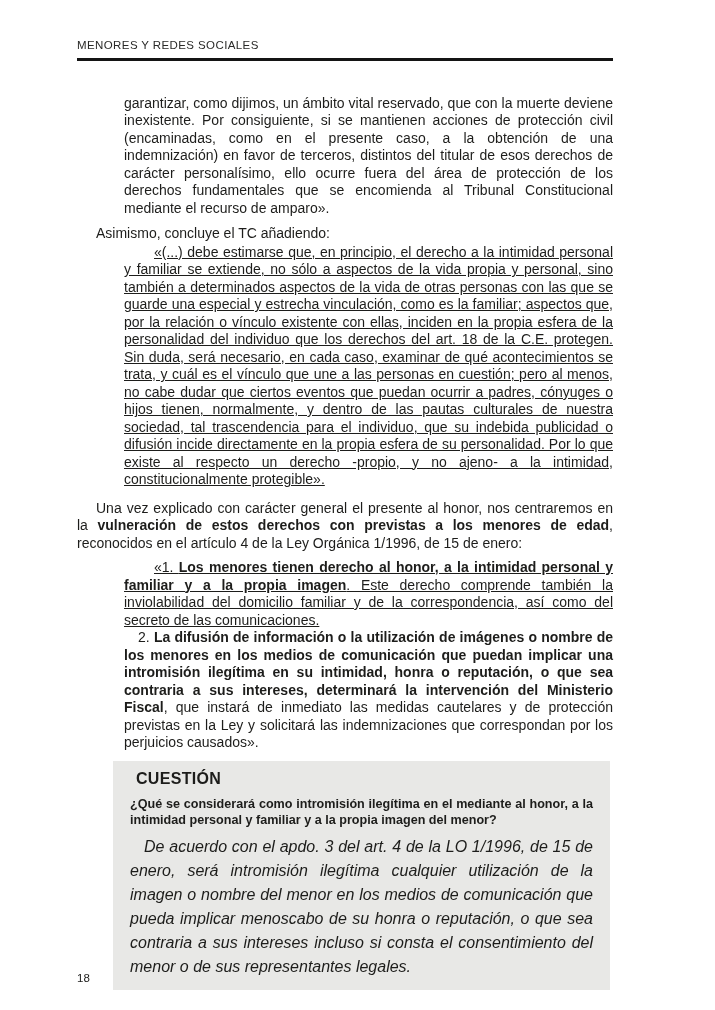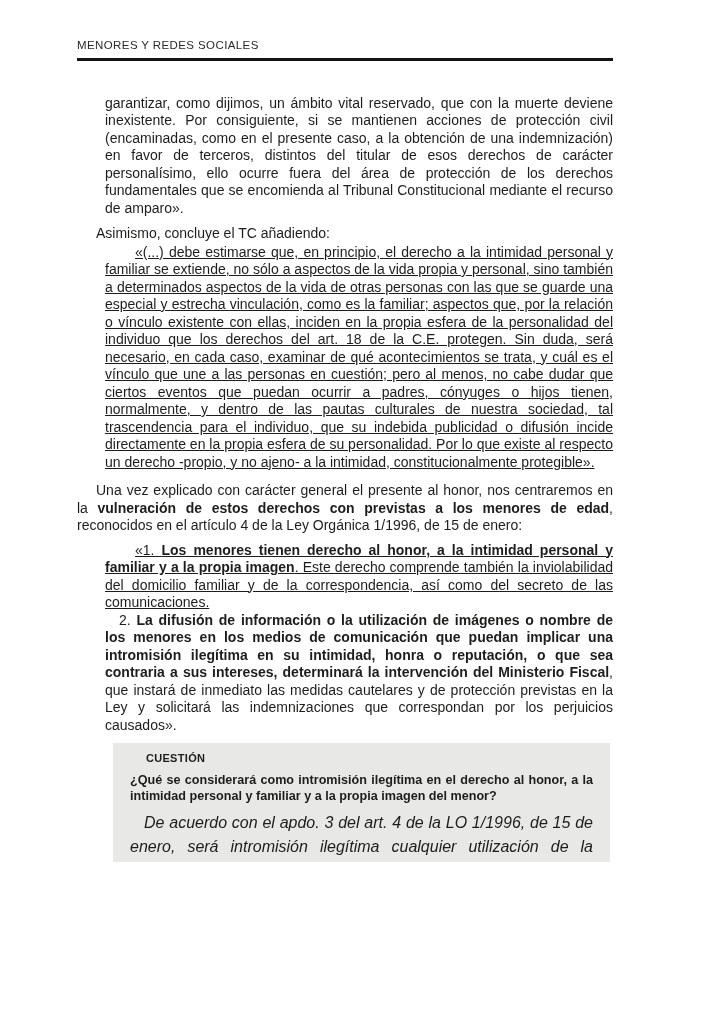--- a/index.html
+++ b/index.html
@@ -1,53 +1,53 @@
 <!DOCTYPE html>
 <html lang="es"><head>
 <meta charset="utf-8">
 <style>
   html,body{margin:0;padding:0;background:#ffffff;}
   .page{
     position:relative;
-    width:715px;height:862px;
+    width:715px;height:1010px;
     background:#ffffff;
     font-family:"Liberation Sans","DejaVu Sans",sans-serif;
     color:#1d1d1b;
     overflow:hidden;
     border-radius:27px;
   }
   .content{position:absolute;left:77px;top:0;width:536px;}
   .running-head{
     padding-top:39px;
     font-size:11.5px;
     letter-spacing:.4px;
     color:#2a2a28;
   }
   .rule{margin-top:7px;height:2.5px;background:#141414;}
   main{padding-top:34px;}
   p{margin:0;font-size:14px;line-height:17.5px;text-align:justify;}
   b{font-weight:bold;}
   .para-indent{text-indent:19px;}
-  .quote{margin-left:28px;}
+  .quote{margin-left:47px;}
   .q-first-indent{text-indent:30px;text-decoration:underline;}
   .q-item-indent{text-indent:14px;}
   .quote-1{margin-bottom:8px;}
   .para-asimismo{margin-bottom:1px;}
   .quote-2{margin-bottom:11px;}
   .para-unavez{margin-bottom:7px;}
   .quote-group{margin-bottom:9px;}
   .cuestion-box{
     margin-left:36px;
     width:463px;
     background:#e8e8e6;
     padding:9px 17px 11px 17px;
   }
   .cuestion-box h3{
-    margin:0 0 8px 16px;
-    font-size:11px;
+    margin:0 0 8px 6px;
+    font-size:16px;
     letter-spacing:.3px;
   }
   .cuestion-box .q{
     font-weight:bold;
     font-size:12.6px;
     line-height:16px;
     margin-bottom:7px;
   }
   .cuestion-box .a{
     font-size:16px;
@@ -83,21 +83,21 @@
 
       <p class="para-indent para-unavez"><span>Una vez explicado con carácter general el presente al honor, nos centraremos en la </span><b>vulneración de estos derechos con previstas a los menores de edad</b><span>, reconocidos en el artículo 4 de la Ley Orgánica 1/1996, de 15 de enero:</span></p>
 
       <div class="quote-group">
         <p class="quote q-first-indent"><span>«1. </span><b>Los menores tienen derecho al honor, a la intimidad personal y familiar y a la propia imagen</b><span>. Este derecho comprende también la inviolabilidad del domicilio familiar y de la correspondencia, así como del secreto de las comunicaciones.</span></p>
         <p class="quote q-item-indent"><span>2. </span><b>La difusión de información o la utilización de imágenes o nombre de los menores en los medios de comunicación que puedan implicar una intromisión ilegítima en su intimidad, honra o reputación, o que sea contraria a sus intereses, determinará la intervención del Ministerio Fiscal</b><span>, que instará de inmediato las medidas cautelares y de protección previstas en la Ley y solicitará las indemnizaciones que correspondan por los perjuicios causados».</span></p>
       </div>
 
       <section class="cuestion-box">
         <h3>CUESTIÓN</h3>
-        <p class="q">¿Qué se considerará como intromisión ilegítima en el derecho al honor, a la intimidad personal y familiar y a la propia imagen del menor?</p>
+        <p class="q">¿Qué se considerará como intromisión ilegítima en el mediante al honor, a la intimidad personal y familiar y a la propia imagen del menor?</p>
         <p class="a">De acuerdo con el apdo. 3 del art. 4 de la LO 1/1996, de 15 de enero, será intromisión ilegítima cualquier utilización de la imagen o nombre del menor en los medios de comunicación que pueda implicar menoscabo de su honra o reputación, o que sea contraria a sus intereses incluso si consta el consentimiento del menor o de sus representantes legales.</p>
       </section>
 
     </main>
   </div>
 
   <div class="page-number">18</div>
 </div>
 
 </body></html>

